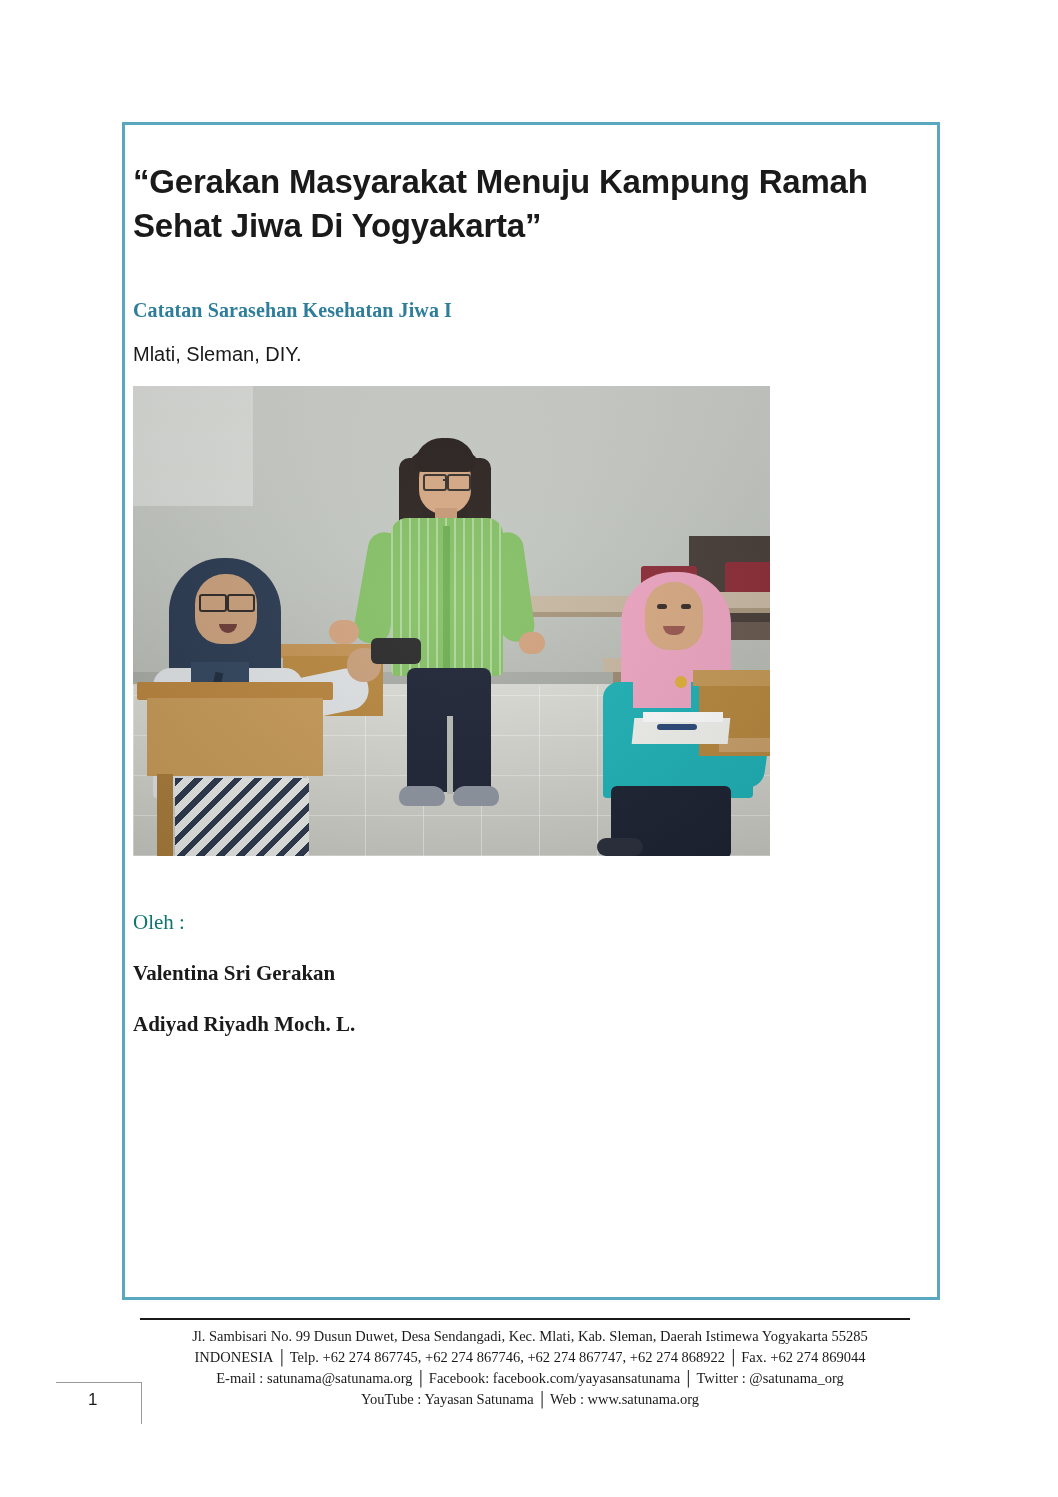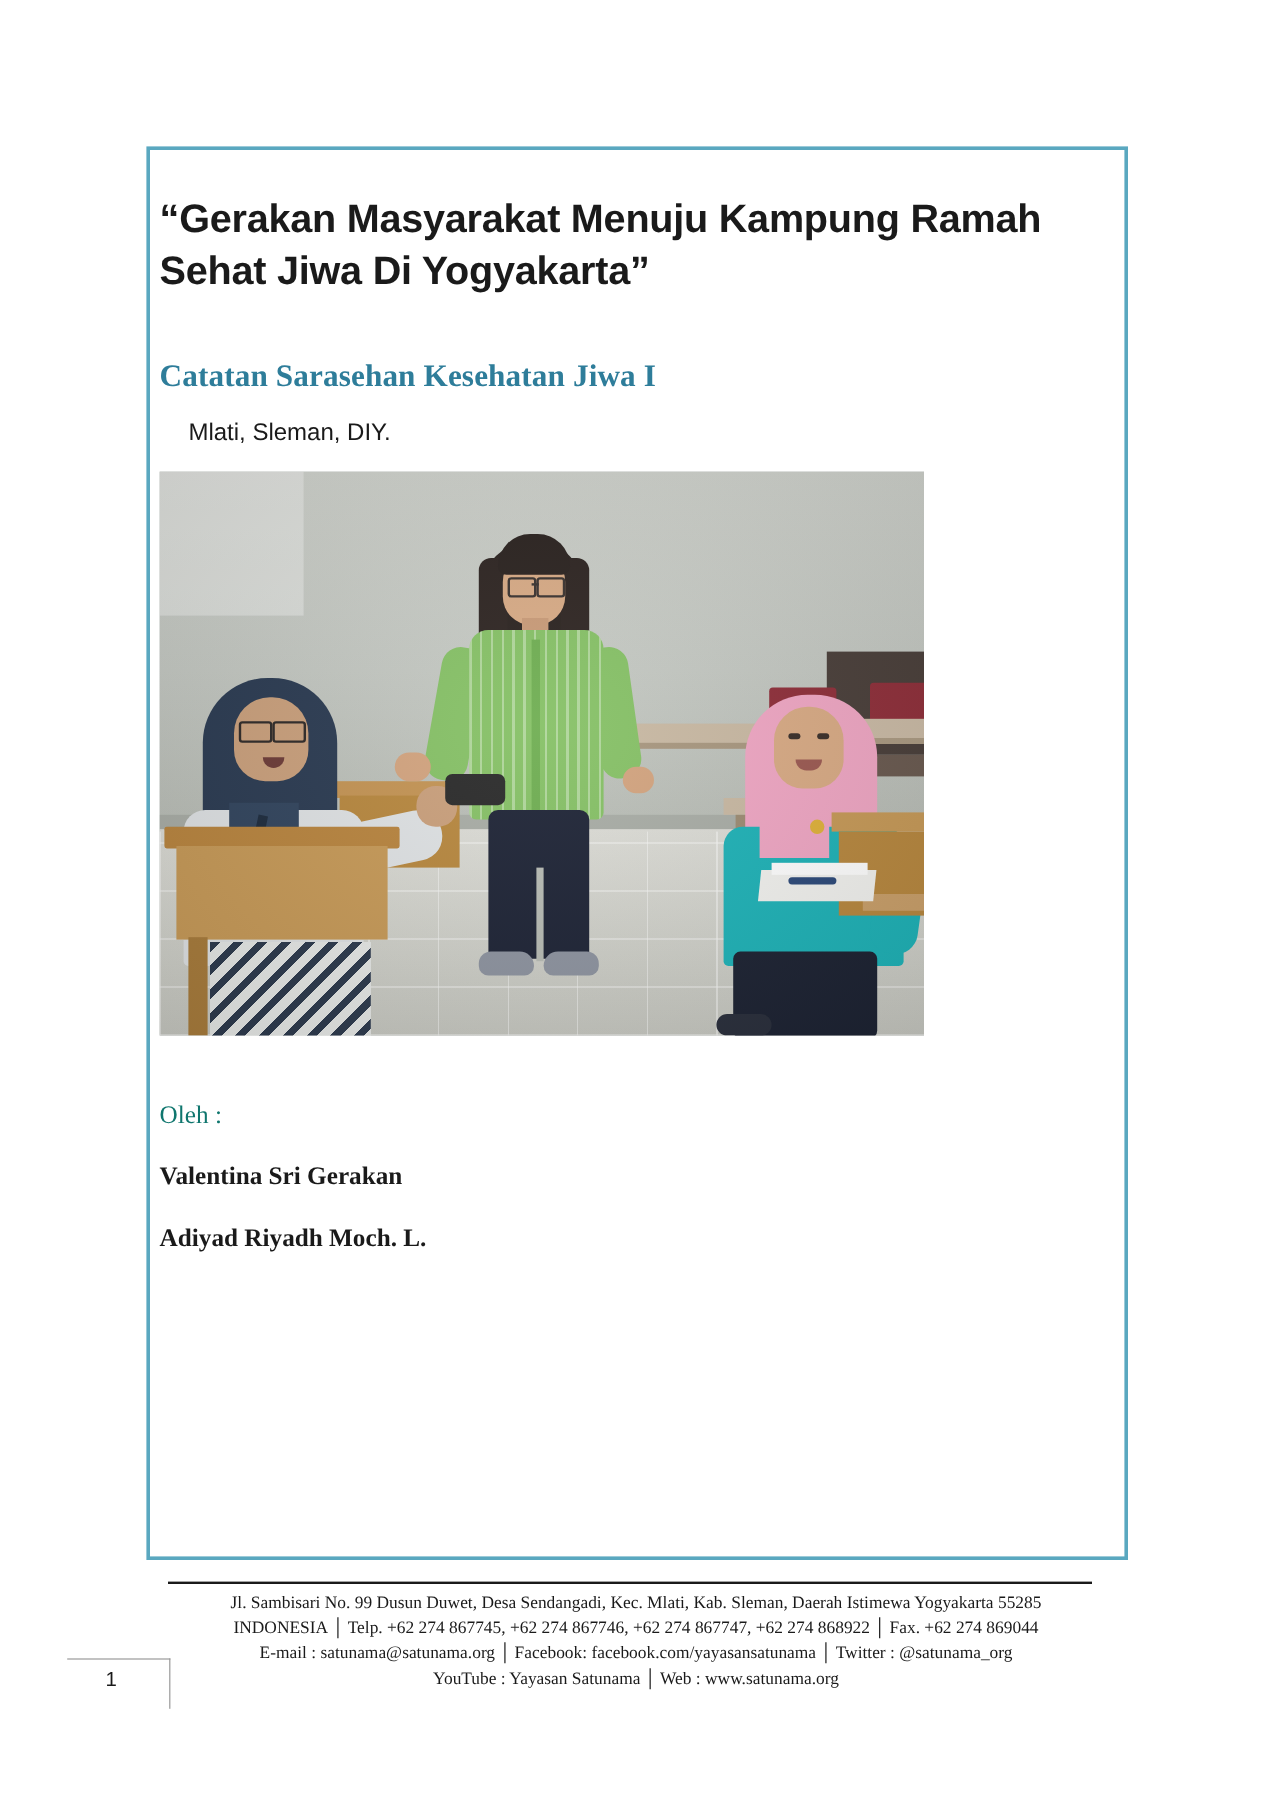--- a/index.html
+++ b/index.html
@@ -49,38 +49,37 @@
     line-height: 1.32;
     color: #1a1a1a;
     letter-spacing: -0.2px;
     margin: 0;
     width: 790px;
   }
 
   .subtitle {
     font-family: "Liberation Serif", serif;
     font-weight: bold;
-    font-size: 26px;
+    font-size: 20px;
     color: #2e7d9a;
     margin: 0;
     padding-top: 52px;
     letter-spacing: 0.1px;
   }
 
   .place-line {
     font-family: "Liberation Sans", sans-serif;
     font-size: 20px;
     color: #1a1a1a;
     margin: 0;
     padding-top: 24px;
     line-height: 1.0;
   }
   .place-line.second {
     padding-top: 22px;
-    margin-left: 24px;
   }
 
   .org {
     font-family: "Liberation Serif", serif;
     font-weight: bold;
     font-size: 21px;
     color: #1f9e4b;
     margin: 0;
     padding-top: 64px;
     letter-spacing: 0.2px;

